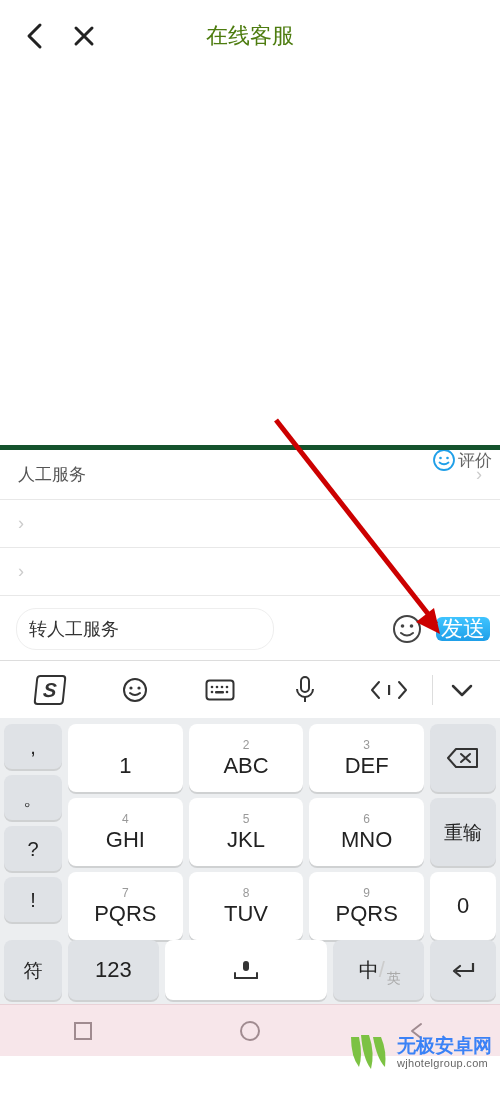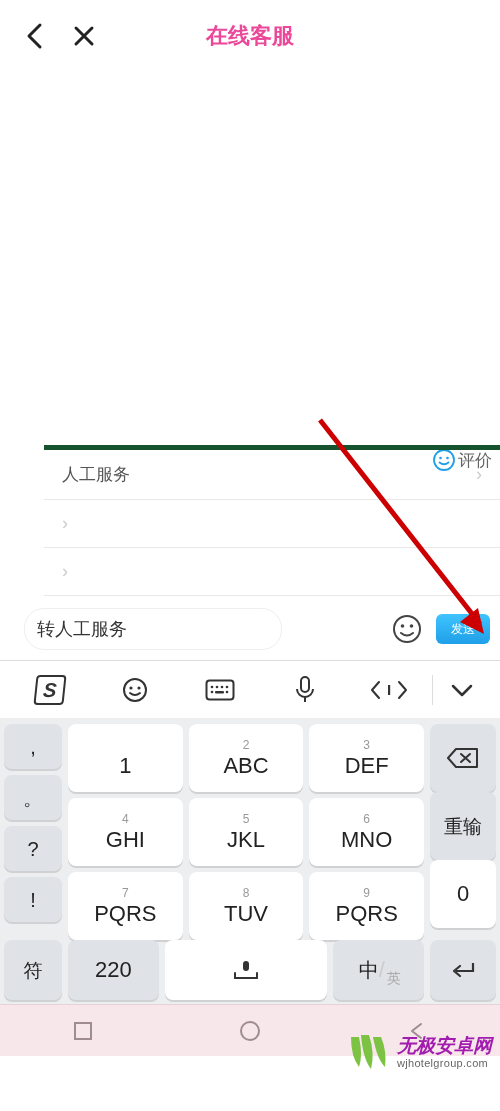--- a/index.html
+++ b/index.html
@@ -19,28 +19,27 @@
       position: relative;
     }
     .back-btn, .close-btn {
       width: 36px; height: 36px;
       display: flex; align-items: center; justify-content: center;
       cursor: pointer;
     }
     .close-btn { margin-left: 14px; }
     .header-title {
       position: absolute; left: 0; right: 0; text-align: center;
-      font-size: 22px; font-weight: 700; color: #ec4899;
+      font-size: 22px; font-weight: 400; color: #4d7c0f;
       pointer-events: none;
     }
     .chat-area {
       height: 524px;
       background: #fff;
       position: relative;
-      margin-left: 44px;
     }
     .arrow-annotation {
       position: absolute;
       top: 340px;
       left: 268px;
       width: 190px;
       height: 235px;
       pointer-events: none;
       z-index: 10;
     }
@@ -73,32 +72,31 @@
     .text-input {
       flex: 1;
       height: 42px;
       border: none;
       border-radius: 20px;
       background: #fff;
       font-size: 18px; color: #333;
       padding: 0 12px;
       outline: none;
       border: 1px solid #eee;
-      margin-left: 8px;
     }
     .emoji-btn {
       width: 38px; height: 38px;
       display: flex; align-items: center; justify-content: center;
       cursor: pointer;
     }
     .send-btn {
-      width: 54px; height: 30px;
+      width: 54px; height: 24px;
       border-radius: 6px;
       background: linear-gradient(180deg, #3fc4ff 0%, #1f9fe8 100%);
-      color: #fff; font-size: 12px;
+      color: #fff; font-size: 22px;
       display: flex; align-items: center; justify-content: center;
       cursor: pointer;
     }
     .ime-toolbar {
       height: 58px;
       background: #fff;
       border-top: 1px solid #ddd;
       display: flex; align-items: center;
       padding: 0 8px;
     }
@@ -161,21 +159,21 @@
       display: flex; align-items: center;
       gap: 6px;
       padding: 4px 8px 0 0;
       z-index: 20;
     }
     .wm-logo {
       width: 46px; height: 46px;
       position: relative;
     }
     .wm-text { display: flex; flex-direction: column; line-height: 1.15; }
-    .wm-text .wm-cn { font-size: 19px; font-weight: 700; color: #a21caf; font-style: italic; }
+    .wm-text .wm-cn { font-size: 19px; font-weight: 700; color: #3b82f6; }
     .wm-text .wm-url { font-size: 11px; color: #666; letter-spacing: 0.3px; }
     @keyframes blink { 50% { opacity: 0; } }
   </style>
 </head>
 <body>
 
 <div class="header">
   <div class="back-btn">
     <svg width="18" height="28" viewBox="0 0 18 28" fill="none">
         <path d="M15 3 L4 14 L15 25" stroke="#222" stroke-width="3" stroke-linecap="round" stroke-linejoin="round"></path>
@@ -335,41 +333,41 @@
         <div class="kb-key">
             <span class="secondary">8</span>
             <span class="primary">TUV</span>
           </div>
         <div class="kb-key">
             <span class="secondary">9</span>
             <span class="primary">PQRS</span>
           </div>
       </div>
     </div>
-    <div class="col-right" style="display:flex;flex-direction:column;">
+    <div class="col-right" style="display:flex;flex-direction:column;gap:6px;">
       <div class="kb-key grey">
         <svg width="34" height="24" viewBox="0 0 34 24">
             <path d="M10 3 L31 3 L31 21 L10 21 L2 12 Z" stroke="#333" stroke-width="2" fill="none" stroke-linejoin="round"></path>
             <path d="M15 8 L24 16 M24 8 L15 16" stroke="#333" stroke-width="2" stroke-linecap="round"></path>
           </svg>
       </div>
       <div class="kb-key grey">
           <span class="primary" style="font-size:19px">重输</span>
         </div>
       <div class="kb-key">
           <span class="primary">0</span>
         </div>
     </div>
   </div>
   <div class="kb-bottom">
     <div class="kb-key grey" style="width:58px">
         <span class="primary" style="font-size:19px">符</span>
       </div>
     <div class="kb-key grey" style="flex:1">
-        <span class="primary">220</span>
+        <span class="primary">123</span>
       </div>
     <div class="kb-key" style="flex:1.8">
       <svg width="30" height="24" viewBox="0 0 30 24">
           <rect x="12" y="3" width="6" height="10" rx="3" fill="#333"></rect>
           <line x1="4" y1="20" x2="26" y2="20" stroke="#333" stroke-width="2" stroke-linecap="round"></line>
           <line x1="4" y1="20" x2="4" y2="15" stroke="#333" stroke-width="2" stroke-linecap="round"></line>
           <line x1="26" y1="20" x2="26" y2="15" stroke="#333" stroke-width="2" stroke-linecap="round"></line>
         </svg>
     </div>
     <div class="kb-key grey lang-key" style="flex:1">

